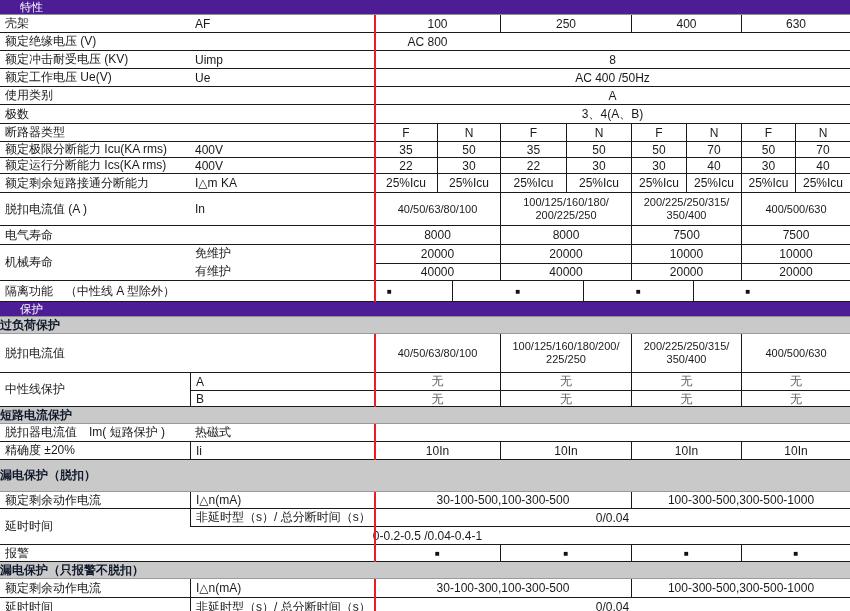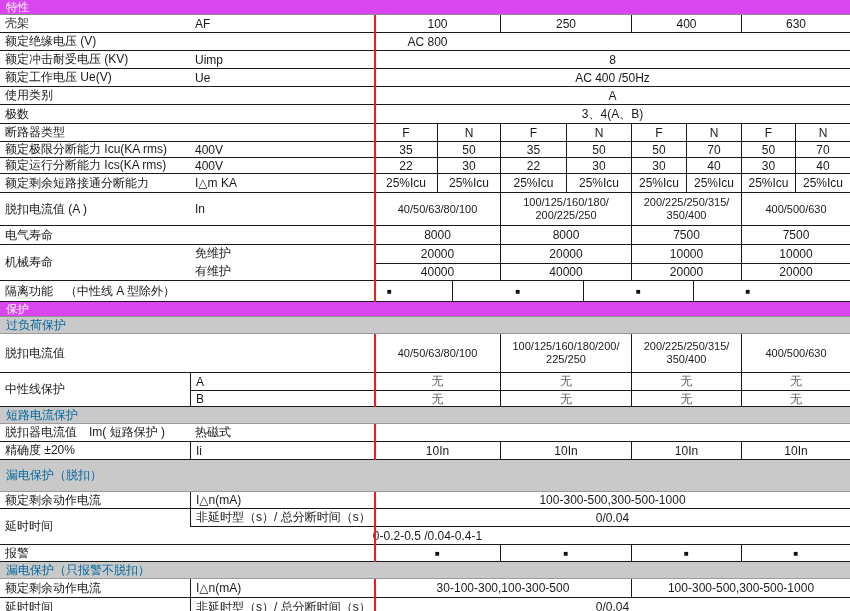--- a/index.html
+++ b/index.html
@@ -4,32 +4,32 @@
 <style>
   html,body{margin:0;padding:0;}
   *{box-sizing:border-box;}
   body{
     width:850px;height:611px;background:#ffffff;
     font-family:"Liberation Sans","DejaVu Sans",sans-serif;
     color:#1a1a1a;font-size:12px;
   }
   .tbl{width:850px;position:relative;}
   
-  .bar{height:15px;background:#d946ef;color:#ffffff;font-size:11.5px;
-       display:flex;align-items:center;padding-left:6px;border-bottom:1px solid #8f8f8f;}
-  .subbar{height:17px;background:#c9c9c9;color:#0369a1;font-size:12px;
-       display:flex;align-items:center;padding-left:6px;border-bottom:1px solid #9a9a9a;}
+  .bar{height:15px;background:#4c1d95;color:#ffffff;font-size:11.5px;
+       display:flex;align-items:center;padding-left:20px;border-bottom:1px solid #8f8f8f;}
+  .subbar{height:17px;background:#c9c9c9;color:#0f172a;font-size:12px;
+       display:flex;align-items:center;padding-left:0;border-bottom:1px solid #9a9a9a;font-weight:bold;}
   
   .row{display:flex;align-items:stretch;border-bottom:1px solid #1a1a1a;position:relative;background:#fff;}
   .h16{height:16px}.h17{height:17px}.h18{height:18px}.h19{height:19px}.h21{height:21px}
   .h33{height:33px}.h34{height:34px}.h36{height:36px}.h39{height:39px}
   .c1{width:190px;padding-left:5px;display:flex;align-items:center;}
   .c2{width:185px;padding-left:5px;display:flex;align-items:center;}
   .c2.box{border-left:1px solid #1a1a1a;}
-  .vals{width:475px;display:flex;align-items:stretch;justify-content:center;}
+  .vals{width:475px;display:flex;align-items:stretch;}
   .v{display:flex;align-items:center;justify-content:center;text-align:center;
      border-left:1px solid #1a1a1a;overflow:hidden;}
   .vals .v:first-child{border-left:none;}
   .w62{width:62px}.w63{width:63px}.w66{width:66px}.w65{width:65px}.w55{width:55px}.w54{width:54px}
   .g1{width:125px}.g2{width:131px}.g3{width:110px}.g4{width:109px}
   .sA{width:256px}.sB{width:219px}
   .merged{width:475px;display:flex;align-items:center;justify-content:center;text-align:center;}
   .v2l{font-size:11px;line-height:1.15;white-space:pre-line;}
   .sq{font-size:8px;color:#111;}
   .dim{color:#636363;}
@@ -269,20 +269,21 @@
       <div class="v g4">10In</div>
     </div>
   </div>
 
   <div class="subbar" style="height:32px">漏电保护（脱扣）</div>
 
   <div class="row h17 rl">
     <div class="c1">额定剩余动作电流</div>
     <div class="c2 box">I△n(mA)</div>
     <div class="vals">
+      <div class="v sA">30-100-500,100-300-500</div>
       <div class="v sB">100-300-500,300-500-1000</div>
     </div>
   </div>
 
   <div class="row h36 rl">
     <div class="c1">延时时间</div>
     <div class="stack">
       <div class="srow">
         <div class="c2x box">非延时型（s）/ 总分断时间（s）</div>
         <div class="vals">

